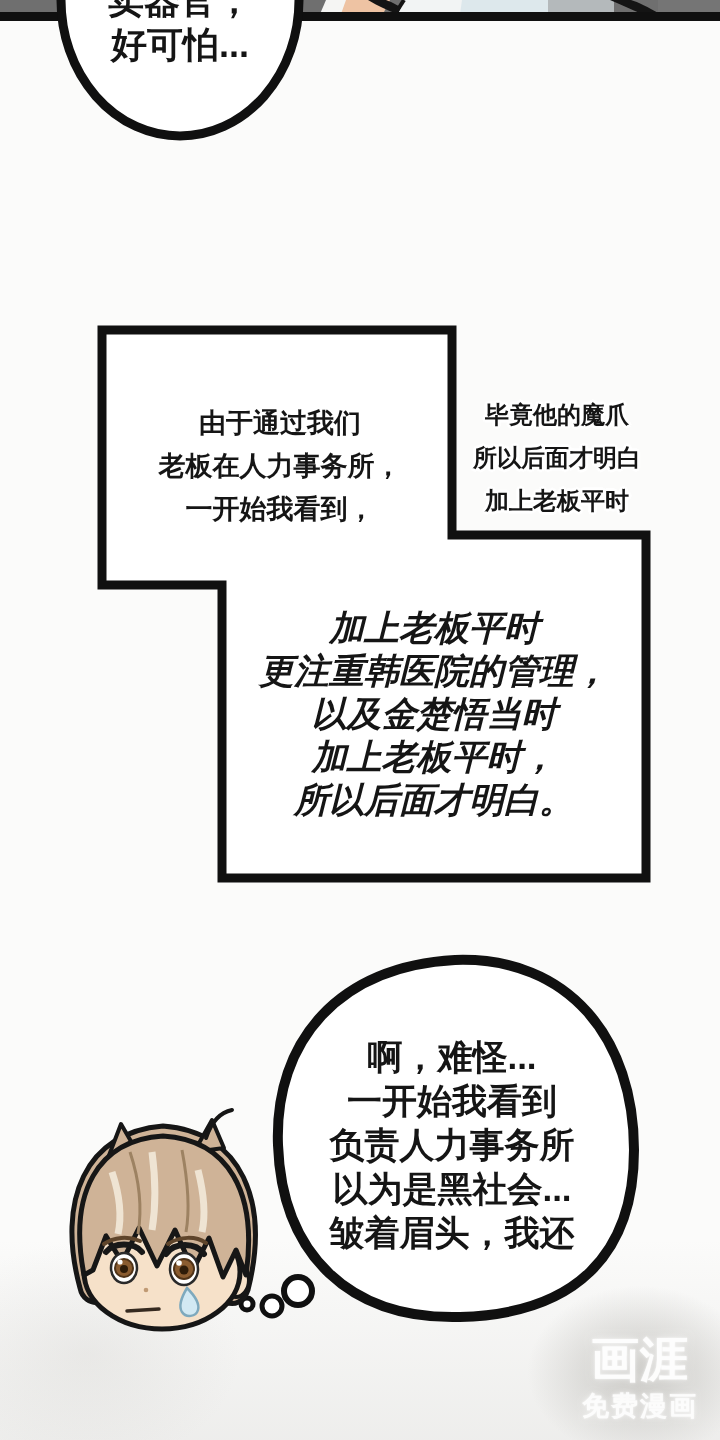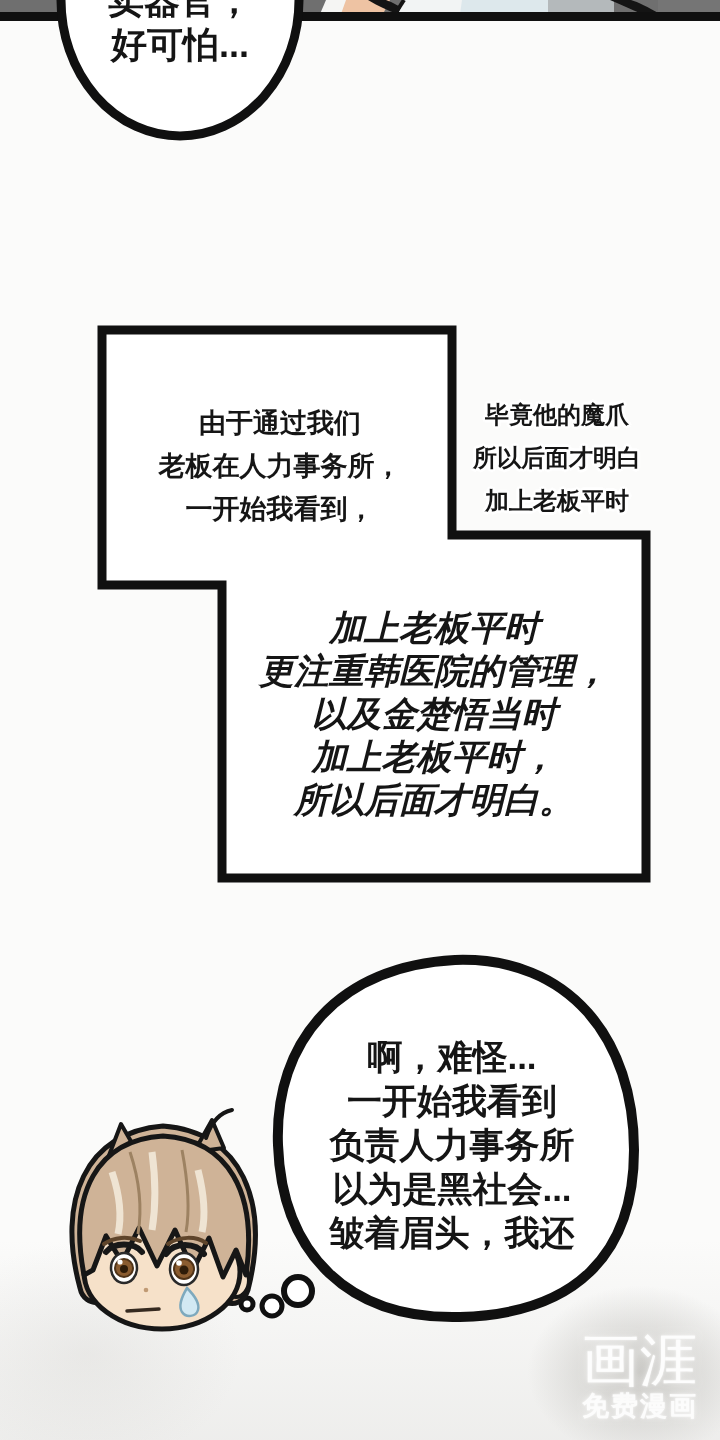--- a/index.html
+++ b/index.html
@@ -27,21 +27,21 @@
             text-shadow:-2px -2px 0 #fff,2px -2px 0 #fff,-2px 2px 0 #fff,2px 2px 0 #fff,
                         0 -3px 0 #fff,0 3px 0 #fff,-3px 0 0 #fff,3px 0 0 #fff;}
   .t-box2  {left:224px; top:606px;  width:420px; font-size:35px; line-height:43px;
             text-shadow:-2px -2px 0 #fff,2px 2px 0 #fff,2px -2px 0 #fff,-2px 2px 0 #fff;font-style:italic;}
   .t-think {left:262px; top:1035px; width:380px; font-size:35px; line-height:44px;}
   .watermark{
     position:absolute;z-index:3;right:22px;bottom:18px;
     text-align:center;color:#ffffff;
   }
   .wm-logo{
-    font-size:57px;font-weight:normal;line-height:60px;letter-spacing:1px;opacity:.96;
+    font-size:48px;font-weight:bold;line-height:60px;letter-spacing:1px;opacity:.96;
     text-shadow:0 0 2px rgba(255,255,255,.95),0 0 9px rgba(255,255,255,.75);
   }
   .wm-sub{
     font-size:27px;font-weight:bold;line-height:32px;letter-spacing:2px;opacity:.93;
     text-shadow:0 0 2px rgba(255,255,255,.9),0 0 7px rgba(255,255,255,.7);
     font-family:Liberation Serif, serif;
   }
 </style>
 </head>
 <body>

